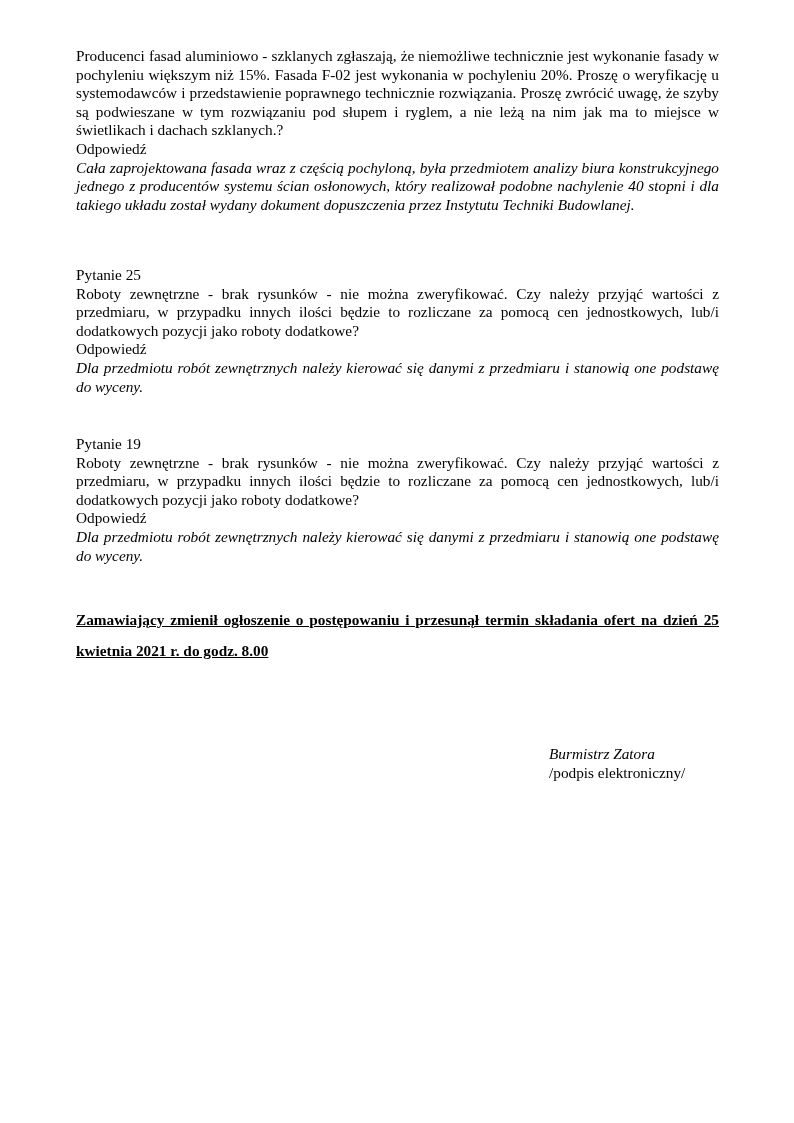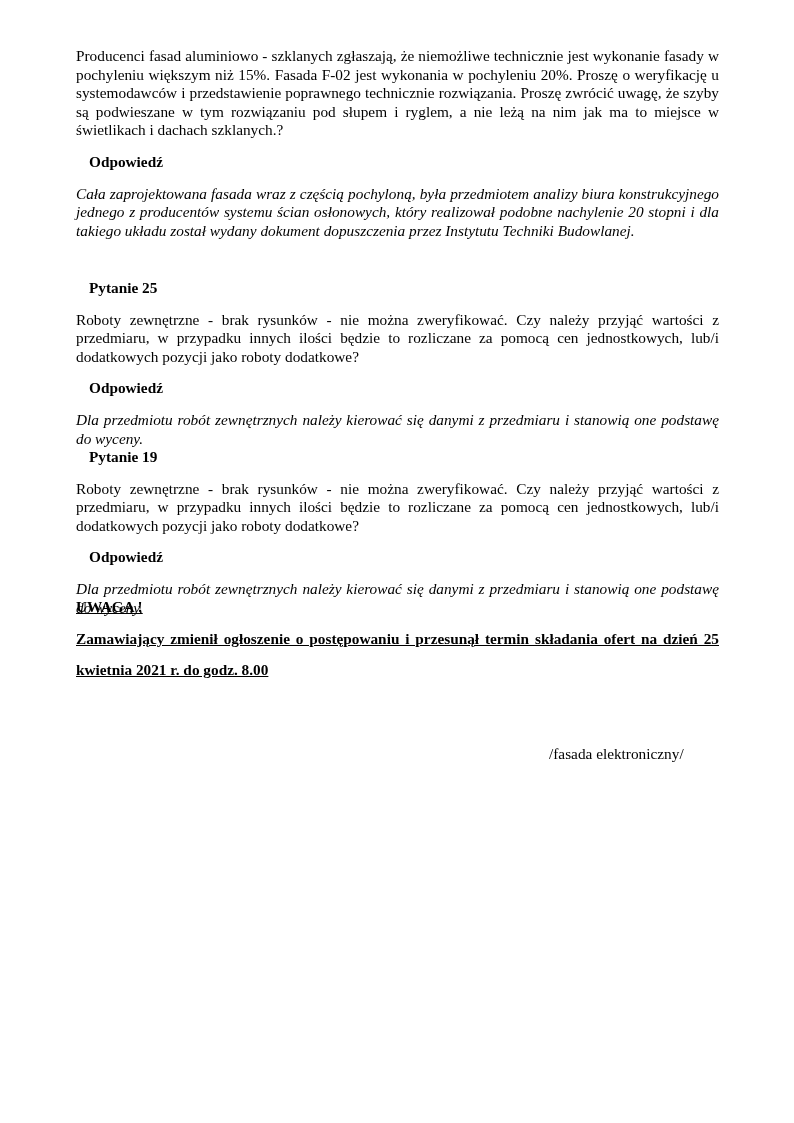--- a/index.html
+++ b/index.html
@@ -28,21 +28,21 @@
       position: absolute;
       left: 76px;
       width: 643px;
     }
     .para {
       margin: 0;
       text-align: justify;
       text-align-last: left;
     }
     .italic { font-style: italic; }
-    .heading { font-weight: bold; margin: 13px; }
+    .heading { font-weight: normal; margin: 0; }
     .notice-title, .notice-text {
       font-weight: bold;
       text-decoration: underline;
       margin: 0;
     }
     .notice-text {
       text-align: justify;
       text-align-last: left;
       line-height: 31px;
     }
@@ -55,39 +55,39 @@
     .signature div { margin: 0; white-space: nowrap; }
   </style>
 </head>
 <body>
 
 <div class="page">
 
   <div class="block" style="top:47px;">
     <p class="para">Producenci fasad aluminiowo - szklanych zgłaszają, że niemożliwe technicznie jest wykonanie fasady w pochyleniu większym niż 15%. Fasada F-02 jest wykonania w pochyleniu 20%. Proszę o weryfikację u systemodawców i przedstawienie poprawnego technicznie rozwiązania. Proszę zwrócić uwagę, że szyby są podwieszane w tym rozwiązaniu pod słupem i ryglem, a nie leżą na nim jak ma to miejsce w świetlikach i dachach szklanych.?</p>
     <p class="heading">Odpowiedź</p>
-    <p class="para italic">Cała zaprojektowana fasada wraz z częścią pochyloną, była przedmiotem analizy biura konstrukcyjnego jednego z producentów systemu ścian osłonowych, który realizował podobne nachylenie 20 stopni i dla takiego układu został wydany dokument dopuszczenia przez Instytutu Techniki Budowlanej.</p>
+    <p class="para italic">Cała zaprojektowana fasada wraz z częścią pochyloną, była przedmiotem analizy biura konstrukcyjnego jednego z producentów systemu ścian osłonowych, który realizował podobne nachylenie 40 stopni i dla takiego układu został wydany dokument dopuszczenia przez Instytutu Techniki Budowlanej.</p>
   </div>
 
   <div class="block" style="top:266px;">
     <p class="heading">Pytanie 25</p>
     <p class="para">Roboty zewnętrzne - brak rysunków - nie można zweryfikować.  Czy należy przyjąć wartości z przedmiaru, w przypadku innych ilości będzie to rozliczane za pomocą cen jednostkowych, lub/i dodatkowych pozycji jako roboty dodatkowe?</p>
     <p class="heading">Odpowiedź</p>
     <p class="para italic">Dla przedmiotu robót zewnętrznych należy kierować się danymi z przedmiaru i stanowią one podstawę do wyceny.</p>
   </div>
 
   <div class="block" style="top:435px;">
     <p class="heading">Pytanie 19</p>
     <p class="para">Roboty zewnętrzne - brak rysunków - nie można zweryfikować.  Czy należy przyjąć wartości z przedmiaru, w przypadku innych ilości będzie to rozliczane za pomocą cen jednostkowych, lub/i dodatkowych pozycji jako roboty dodatkowe?</p>
     <p class="heading">Odpowiedź</p>
     <p class="para italic">Dla przedmiotu robót zewnętrznych należy kierować się danymi z przedmiaru i stanowią one podstawę do wyceny.</p>
   </div>
 
   <div class="block" style="top:598px;">
-    <p class="notice-title">UWAGA !</p>
     <p class="notice-text" style="margin-top:6px;">Zamawiający zmienił ogłoszenie o postępowaniu i przesunął termin składania ofert na dzień 25 kwietnia 2021 r. do godz. 8.00</p>
   </div>
 
   <div class="signature">
-    <div>/fasada elektroniczny/</div>
+    <div class="italic">Burmistrz Zatora</div>
+    <div>/podpis elektroniczny/</div>
   </div>
 
 </div>
 
 </body></html>

